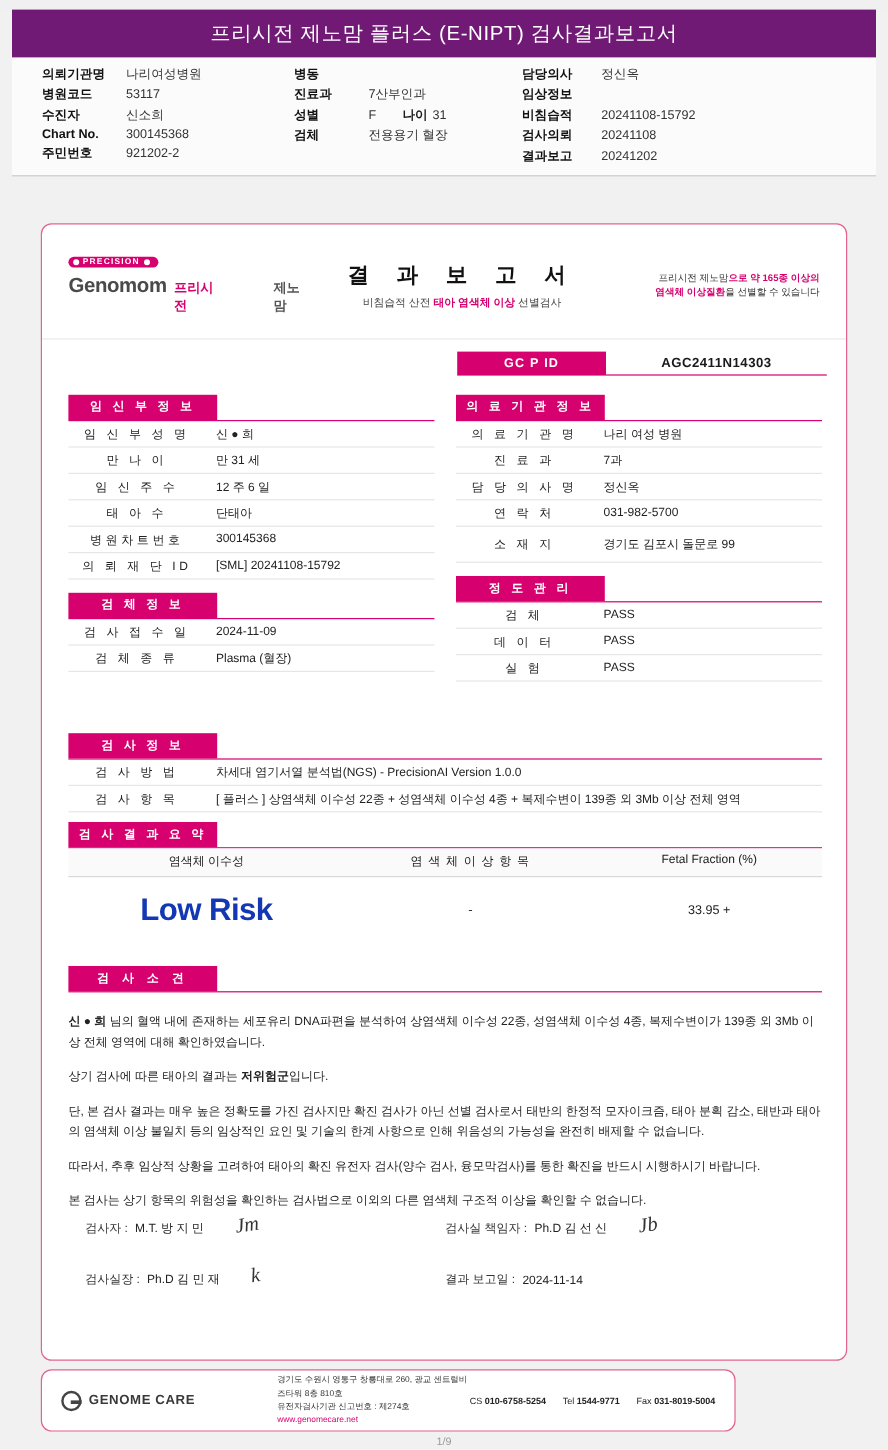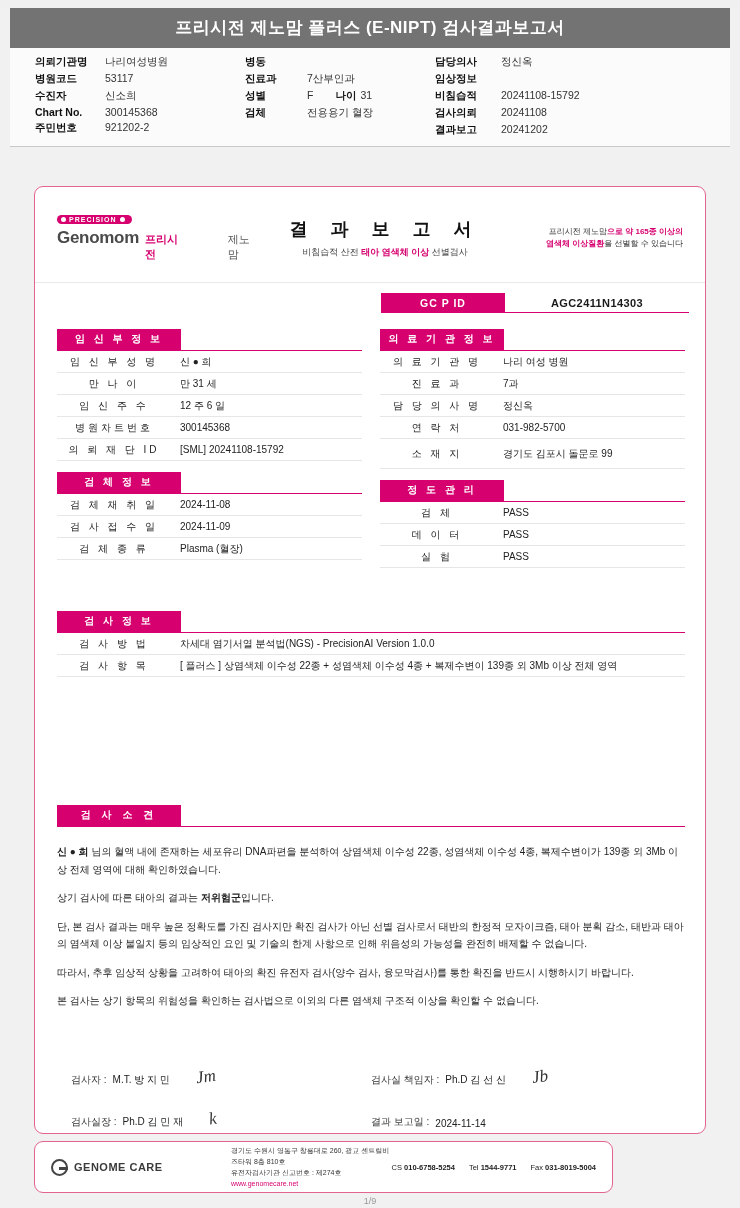--- a/index.html
+++ b/index.html
@@ -10,25 +10,25 @@
     font-family:"Liberation Sans", sans-serif;
     font-size:10px;
     color:#1a1a1a;
     position:relative;
   }
   .page { position:relative; width:740px; height:1208px; background:#f1f1f1; }
 
   
   .titlebar {
     margin:8px 10px 0 10px;
-    background:#737373;
+    background:#701a75;
     color:#fff;
     text-align:center;
     font-size:17px;
-    font-weight:bold;
+    font-weight:normal;
     padding:8px 0 9px 0;
     letter-spacing:0.5px;
   }
 
   
   .pat-header {
     margin:0 10px;
     background:#fbfbfb;
     border-bottom:1px solid #c8c8c8;
     padding:7px 12px 9px 12px;
@@ -70,21 +70,21 @@
     display:inline-flex; align-items:center;
     background:#d6006f; color:#fff;
     border-radius:8px; padding:1px 7px 1px 4px;
     font-size:7px; letter-spacing:1px; font-weight:bold;
   }
   .brand-dot { width:5px;height:5px;border-radius:50%;background:#fff;margin-right:3px; }
   .brand-dot2 { width:5px;height:5px;border-radius:50%;background:#fff;margin-left:3px; }
   .brand-main { margin-top:4px; display:flex; align-items:baseline; }
   .brand-name { font-size:17px; font-weight:bold; color:#4a4a4a; letter-spacing:-0.3px;}
   .brand-kr { font-size:11px; font-weight:bold; color:#d6006f; margin-left:6px; }
-  .brand-kr2 { font-size:11px; font-weight:normal; color:#555;padding-left:44px; }
+  .brand-kr2 { font-size:11px; font-weight:bold; color:#555;padding-left:44px; }
 
   .card-title { flex:1; text-align:center; }
   .card-title .t1 {
     font-size:18px; font-weight:bold; letter-spacing:9px; color:#111;
   }
   .card-title .t2 { font-size:9px; color:#444; margin-top:5px; }
   .card-title .t2 b { color:#d6006f; }
   .card-note { width:170px; text-align:right; font-size:8px; line-height:1.5; color:#333; }
   .card-note b { color:#d6006f; }
 
@@ -147,21 +147,21 @@
     background:#d6006f; color:#fff; font-weight:bold; font-size:10px;
     letter-spacing:4px; text-align:center; padding:3px 0 4px 0; width:124px;
   }
   .op-line { border-bottom:1.5px solid #d6006f; }
   .op-body { margin-top:16px; font-size:10px; line-height:1.75; color:#222; }
   .op-body p { margin:0 0 11px 0; }
   .op-body .nm { font-weight:bold; }
   .op-body .hi { font-weight:bold; }
 
   
-  .signs { position:absolute; left:36px; top:880px; width:600px; font-size:10px; }
+  .signs { position:absolute; left:36px; top:824px; width:600px; font-size:10px; }
   .sign-row { display:flex; margin-bottom:22px; }
   .sign-cell { width:300px; display:flex; align-items:flex-end; }
   .sign-lab { color:#333; }
   .sign-val { color:#222; padding-left:6px; }
   .sig-mark {
     font-family:"Liberation Serif", serif; font-style:italic; font-size:17px;
     color:#333; margin-left:26px; transform:rotate(-8deg); display:inline-block;
   }
 
   
@@ -316,40 +316,40 @@
                 </tr>
             <tr>
                   <td class="k">만    나    이</td>
                   <td class="v">만 31 세</td>
                 </tr>
             <tr>
                   <td class="k">임 신 주 수</td>
                   <td class="v">12 주 6 일</td>
                 </tr>
             <tr>
+                  <td class="k">태    아    수</td>
+                  <td class="v">단태아</td>
+                </tr>
+            <tr>
                   <td class="k">병원차트번호</td>
                   <td class="v">300145368</td>
                 </tr>
             <tr>
                   <td class="k">의 뢰 재 단 ID</td>
                   <td class="v">[SML] 20241108-15792</td>
                 </tr>
           </tbody>
             </table>
         </div>
 
         <div>
           <div class="sec-title">검 체 정 보</div>
           <div class="sec-underline"></div>
           <table class="tbl">
             <tbody>
-                <tr>
-                  <td class="k">검 체 채 취 일</td>
-                  <td class="v">2024-11-08</td>
-                </tr>
             <tr>
                   <td class="k">검 사 접 수 일</td>
                   <td class="v">2024-11-09</td>
                 </tr>
             <tr>
                   <td class="k">검 체 종 류</td>
                   <td class="v">Plasma (혈장)</td>
                 </tr>
           </tbody>
             </table>
@@ -420,20 +420,36 @@
               <td class="v">차세대 염기서열 분석법(NGS) - PrecisionAI Version 1.0.0</td>
             </tr>
         <tr>
               <td class="k">검 사 항 목</td>
               <td class="v">[ 플러스 ] 상염색체 이수성 22종 + 성염색체 이수성 4종 + 복제수변이 139종 외 3Mb 이상 전체 영역</td>
             </tr>
       </tbody>
         </table>
     </div>
 
+    <div class="summary">
+      <div class="sec-title">검 사 결 과 요 약</div>
+      <div class="sec-underline"></div>
+      <div class="sum-head">
+        <div class="sh1">염색체 이수성</div>
+        <div class="sh2">염 색 체 이 상 항 목</div>
+        <div class="sh3">Fetal Fraction (%)</div>
+      </div>
+      <div class="sum-body">
+        <div class="sb1">
+          <span class="risk">Low Risk</span>
+        </div>
+        <div class="sb2">-</div>
+        <div class="sb3">33.95 +</div>
+      </div>
+    </div>
 
     <div class="opinion">
       <div class="op-title">검 사 소 견</div>
       <div class="op-line"></div>
       <div class="op-body">
         <p><span class="nm">신 ● 희</span><span> 님의 혈액 내에 존재하는 세포유리 DNA파편을 분석하여 상염색체 이수성 22종, 성염색체 이수성 4종, 복제수변이가 139종 외 3Mb 이상 전체 영역에 대해 확인하였습니다.</span></p>
         <p><span>상기 검사에 따른 태아의 결과는 </span><span class="hi">저위험군</span><span>입니다.</span></p>
         <p>단, 본 검사 결과는 매우 높은 정확도를 가진 검사지만 확진 검사가 아닌 선별 검사로서 태반의 한정적 모자이크즘, 태아 분획 감소, 태반과 태아의 염색체 이상 불일치 등의 임상적인 요인 및 기술의 한계 사항으로 인해 위음성의 가능성을 완전히 배제할 수 없습니다.</p>
         <p>따라서, 추후 임상적 상황을 고려하여 태아의 확진 유전자 검사(양수 검사, 융모막검사)를 통한 확진을 반드시 시행하시기 바랍니다.</p>
         <p>본 검사는 상기 항목의 위험성을 확인하는 검사법으로 이외의 다른 염색체 구조적 이상을 확인할 수 없습니다.</p>

